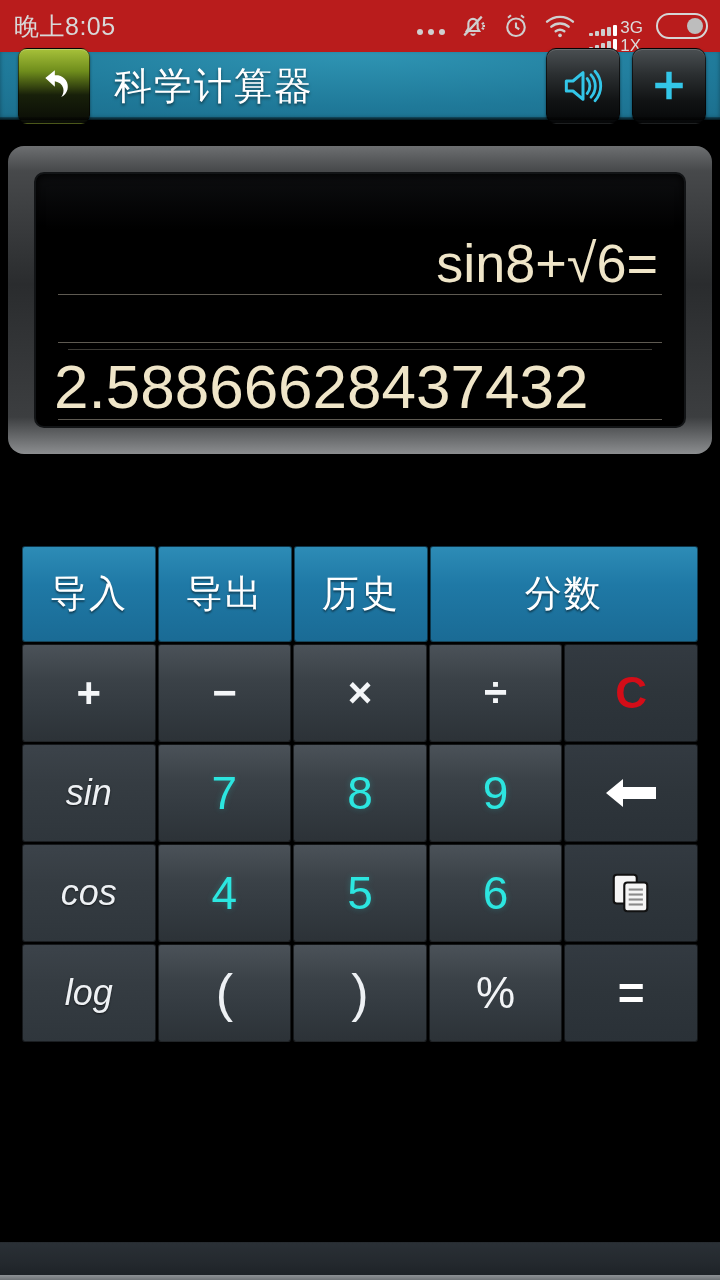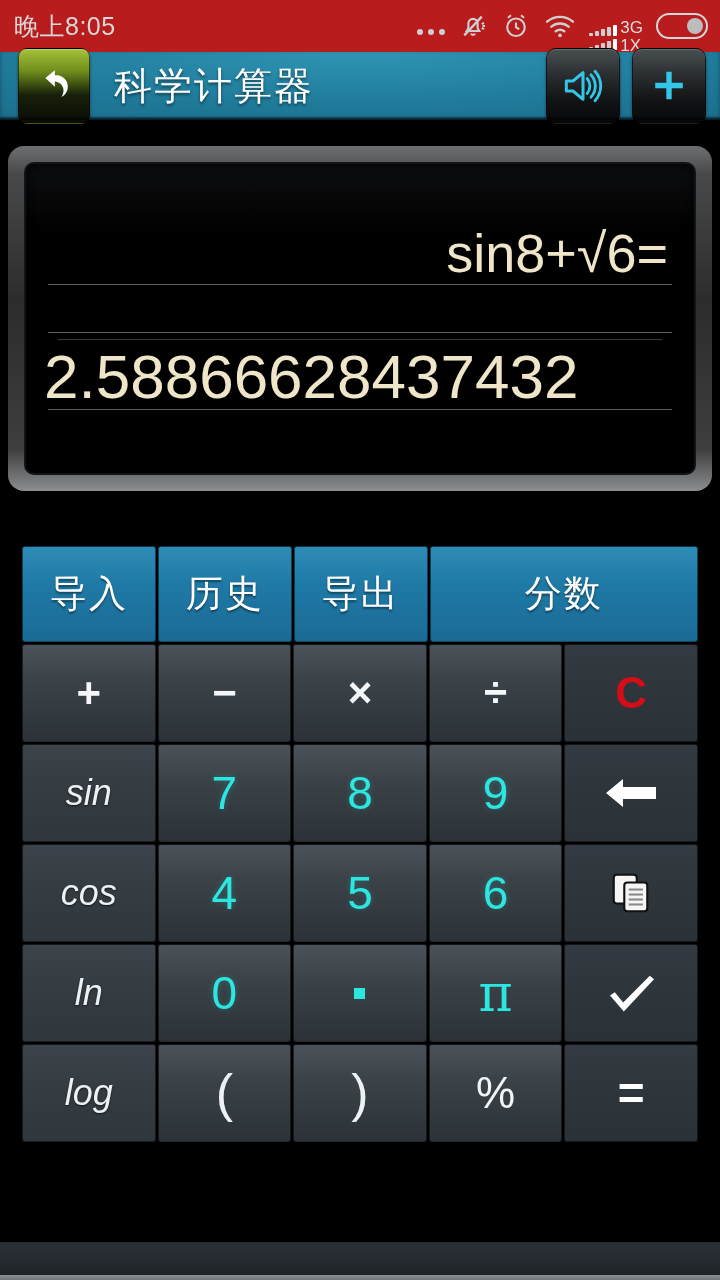--- a/index.html
+++ b/index.html
@@ -68,24 +68,24 @@
   .tb-btn {
     width: 74px; height: 76px; border-radius: 10px;
     background: linear-gradient(180deg, #4a4f52 0%, #2b2f31 34%, #111314 70%, #060708 100%);
     border: 1px solid rgba(0,0,0,0.6);
     box-shadow: 0 2px 3px rgba(0,0,0,0.5), inset 0 1px 0 rgba(255,255,255,0.16);
     display: flex; align-items: center; justify-content: center; cursor: pointer;
   }
 
   
   .display-wrap {
-    position: absolute; top: 146px; left: 8px; width: 704px; height: 345px;
+    position: absolute; top: 146px; left: 8px; width: 704px; height: 308px;
     border-radius: 16px;
     background: linear-gradient(180deg, #6d6f71 0%, #47494b 8%, #2a2c2e 45%, #3c3e40 88%, #8c8e90 100%);
-    padding: 16px;
+    padding: 26px;
     box-shadow: 0 3px 6px rgba(0,0,0,0.6);
   }
   .display {
     width: 100%; height: 100%; border-radius: 10px;
     background: linear-gradient(180deg, #0d0e10 0%, #000 22%, #000 100%);
     border: 2px solid #121416;
     position: relative; overflow: hidden;
     box-shadow: inset 0 2px 8px rgba(0,0,0,0.9);
   }
   .disp-lines { position: absolute; left: 22px; right: 22px; top: 0; bottom: 0; }
@@ -269,24 +269,24 @@
     </div>
   </div>
 
   <div class="keypad">
 
     <div class="krow fn">
       <div class="key blue">
           <span>导入</span>
         </div>
       <div class="key blue">
+          <span>导出</span>
+        </div>
+      <div class="key blue">
           <span>历史</span>
-        </div>
-      <div class="key blue">
-          <span>导出</span>
         </div>
       <div class="key blue wide">
           <span>分数</span>
         </div>
     </div>
 
     <div class="krow">
       <div class="key dark">
           <span class="op">+</span>
         </div>
@@ -345,39 +345,20 @@
             <line x1="10.8" y1="10.2" x2="18.2" y2="10.2"></line>
             <line x1="10.8" y1="12.8" x2="18.2" y2="12.8"></line>
             <line x1="10.8" y1="15.4" x2="18.2" y2="15.4"></line>
             <line x1="10.8" y1="18" x2="18.2" y2="18"></line>
           </g>
         </svg>
       </div>
     </div>
 
 
-    <div class="krow">
-      <div class="key fnkey">
-          <span>ln</span>
-        </div>
-      <div class="key dark">
-          <span class="num">0</span>
-        </div>
-      <div class="key dark">
-          <span class="dot"></span>
-        </div>
-      <div class="key dark">
-          <span class="pi">π</span>
-        </div>
-      <div class="key util">
-        <svg width="52" height="44" viewBox="0 0 26 22">
-          <path d="M2.5 12.2l2.4-1.6 4.2 5.1L22.4 2.4l2.1 1.7L9.4 20.3z" fill="#ffffff"></path>
-        </svg>
-      </div>
-    </div>
 
     <div class="krow">
       <div class="key fnkey">
           <span>log</span>
         </div>
       <div class="key dark">
           <span class="paren">(</span>
         </div>
       <div class="key dark">
           <span class="paren">)</span>

